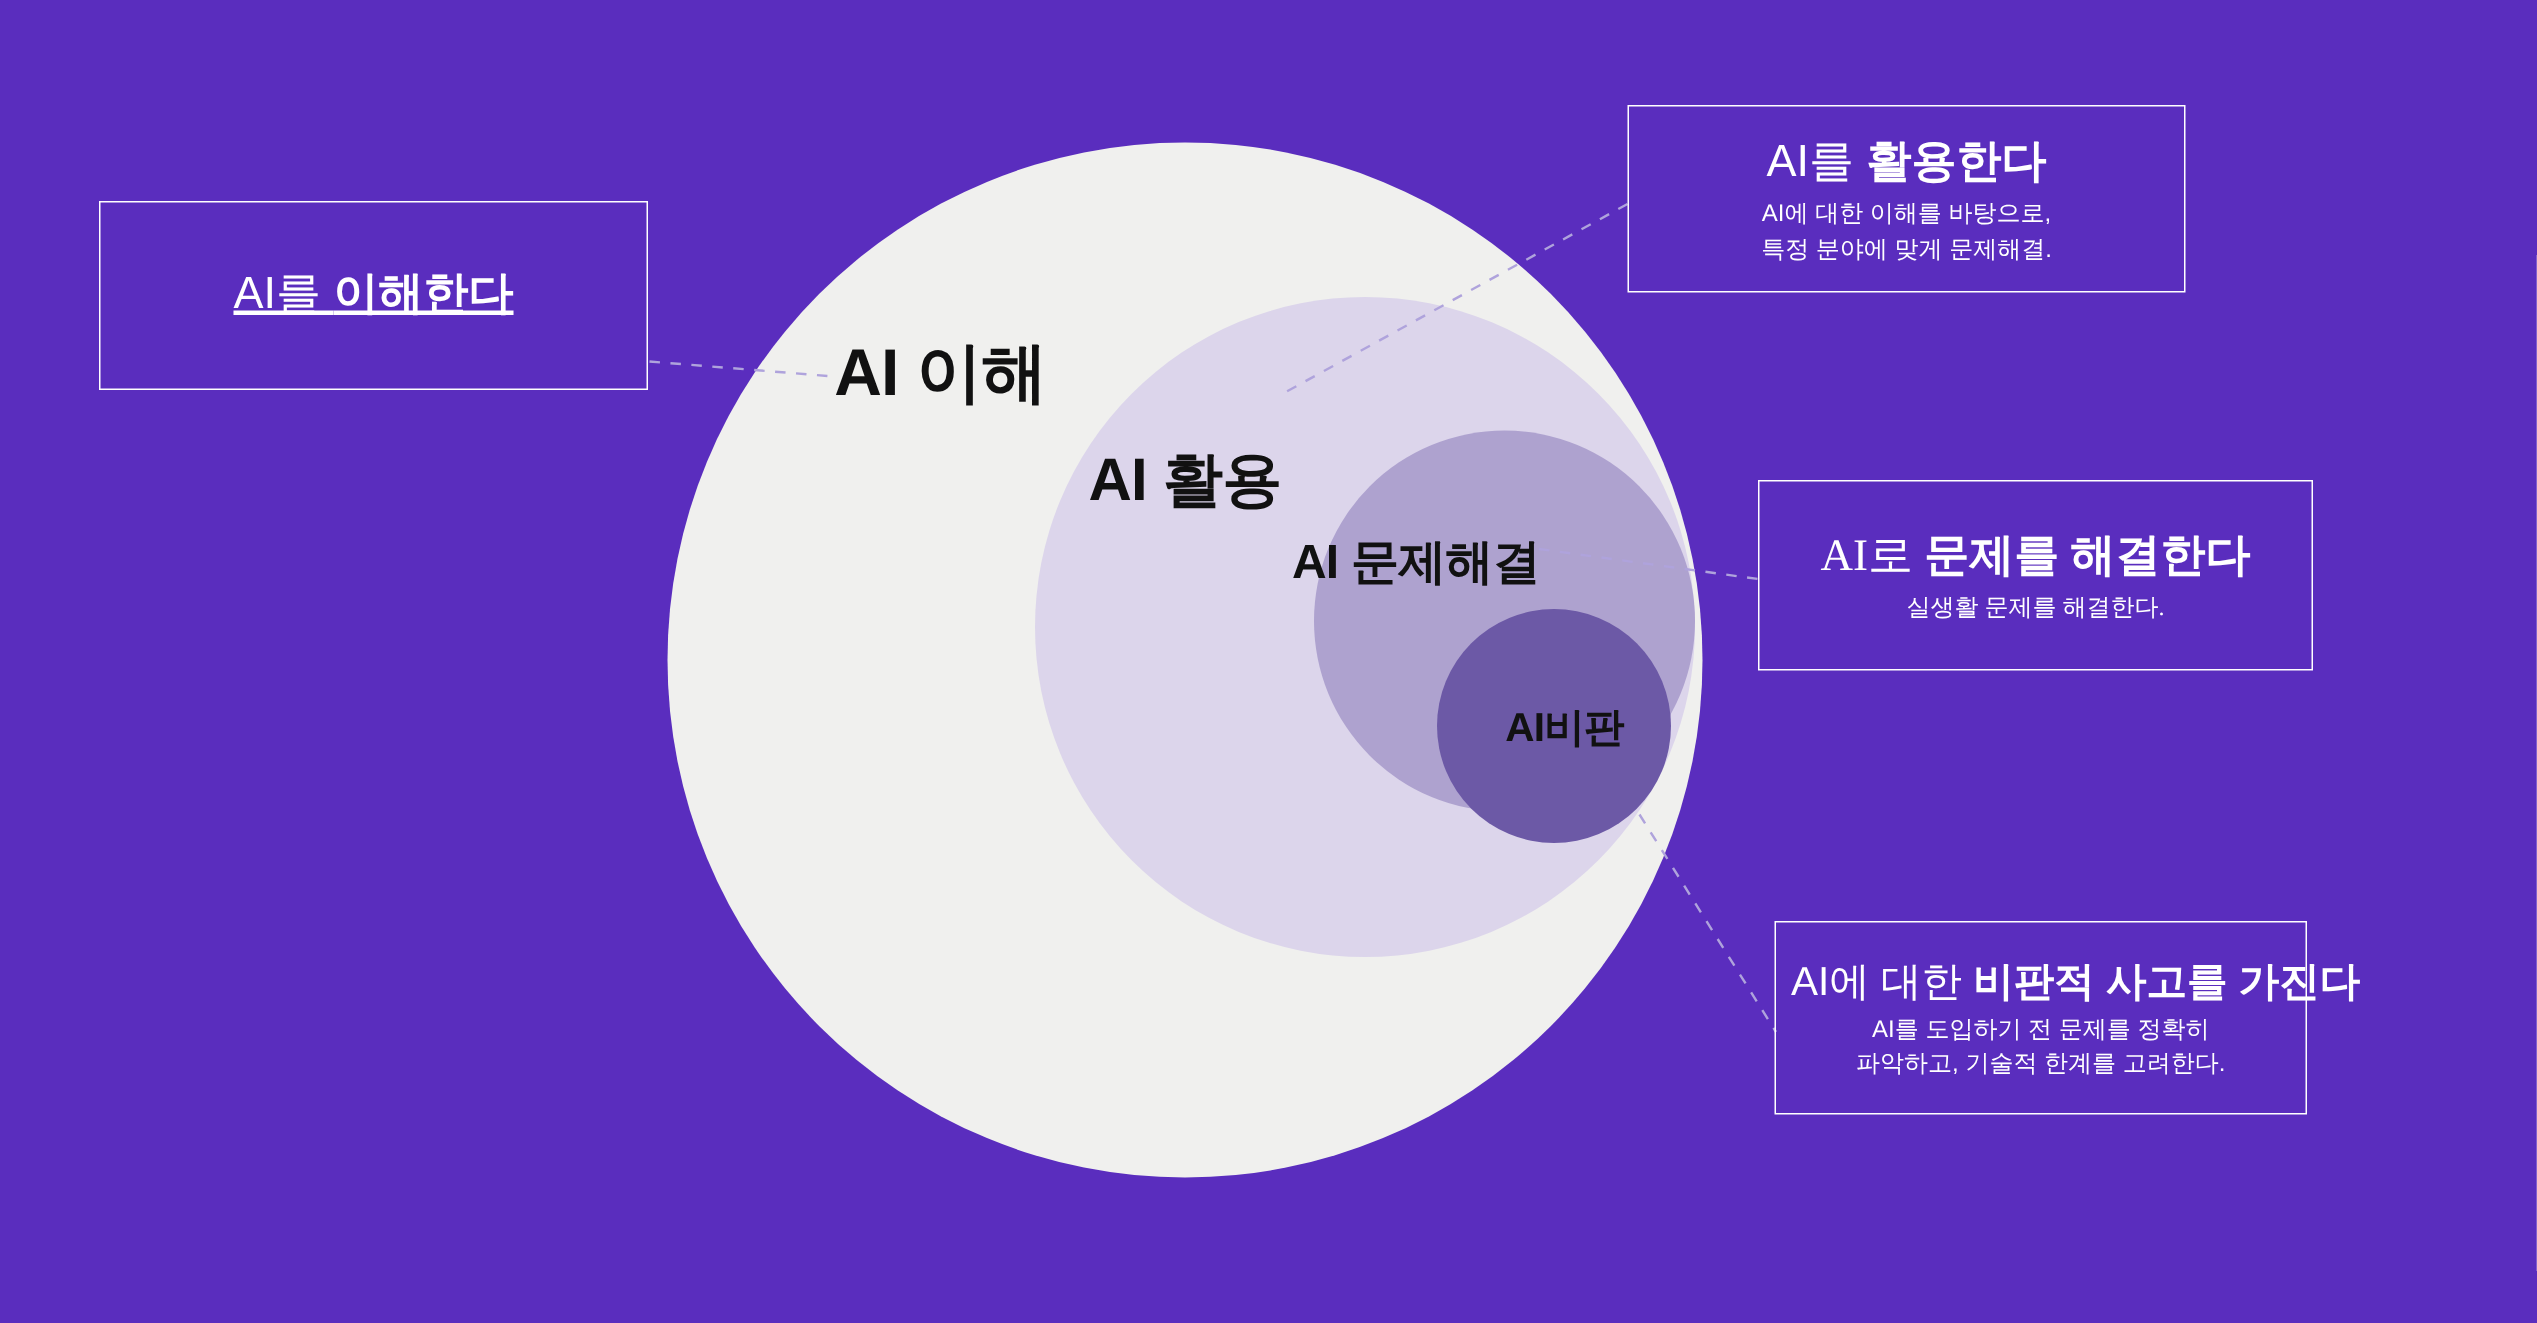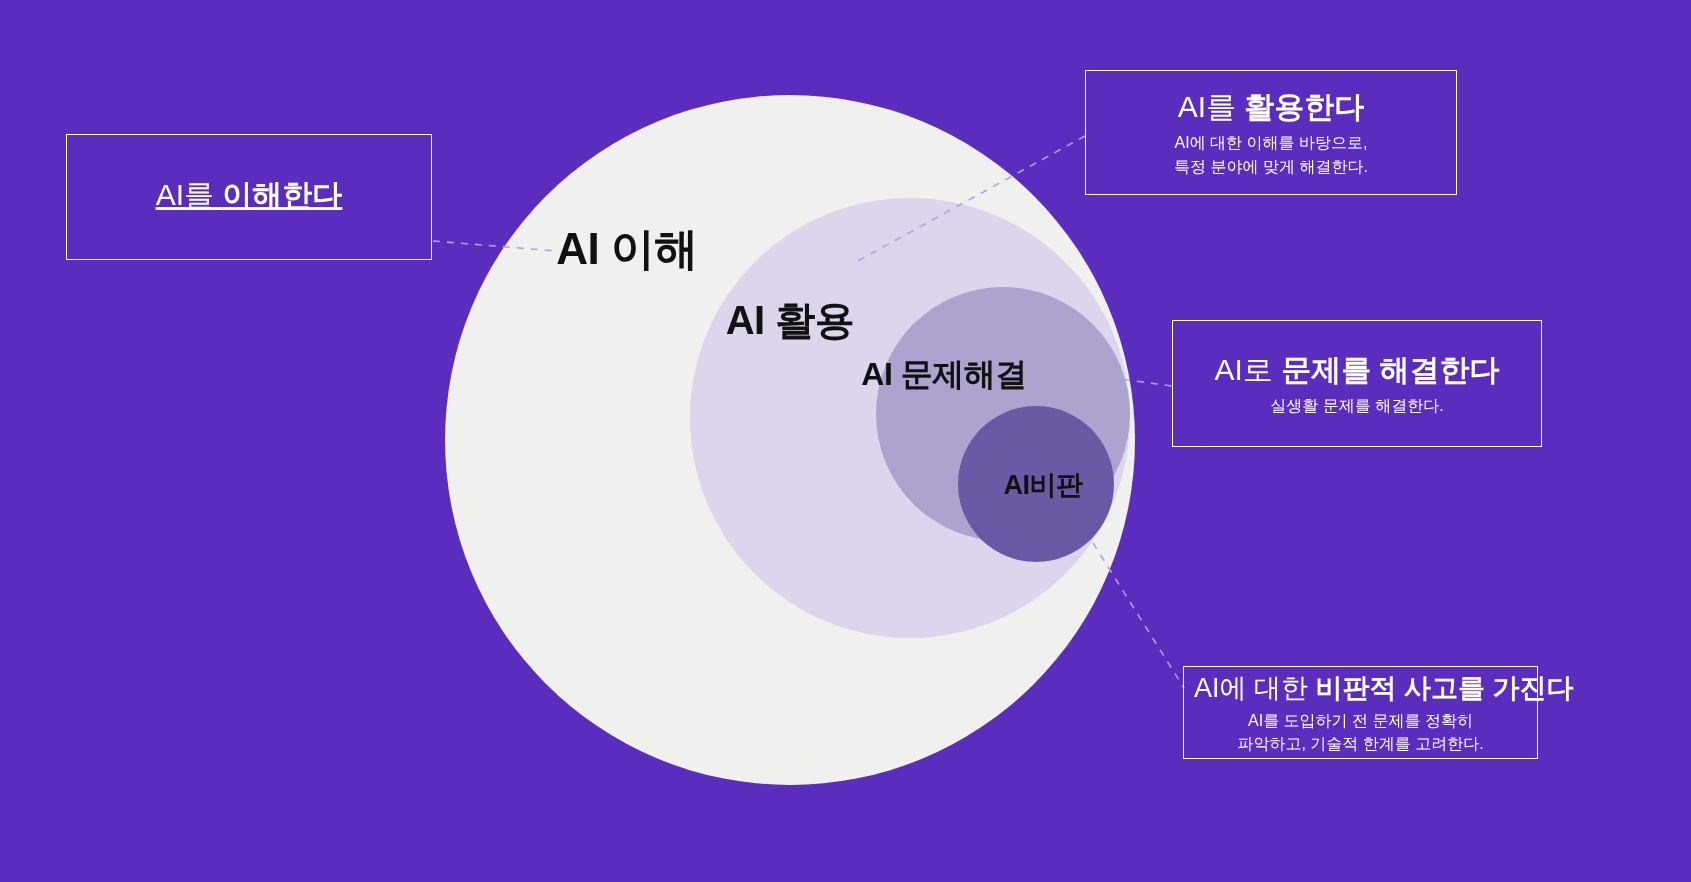--- a/index.html
+++ b/index.html
@@ -58,22 +58,22 @@
   .callout.small-title .title { font-size: 27px; }
   .callout .title .prefix { font-weight: 400; }
   .callout .title .strong { font-weight: 800; }
   .callout .body-line {
     font-size: 16px;
     line-height: 1.45;
     white-space: nowrap;
   }
   #callout-understand { left: 66px;   top: 134px; width: 366px; height: 126px; text-decoration: underline; }
   #callout-use        { left: 1085px; top: 70px;  width: 372px; height: 125px; }
-  #callout-solve      { left: 1172px; top: 320px; width: 370px; height: 127px; }
-  #callout-critic     { left: 1183px; top: 666px; width: 355px; height: 93px; }
+  #callout-solve      { left: 1172px; top: 320px; width: 370px; height: 127px; font-family: Liberation Serif, serif; }
+  #callout-critic     { left: 1183px; top: 614px; width: 355px; height: 129px; }
 </style>
 </head>
 <body>
 
 <div class="stage">
 
   <svg class="diagram-svg" width="1691" height="882" viewBox="0 0 1691 882">
 
     <circle class="ring-outer" cx="790" cy="440" r="345"></circle>
     <circle class="ring-use" cx="910" cy="418" r="220"></circle>
@@ -95,21 +95,21 @@
     <div class="title">
       <span class="prefix">AI를 </span><span class="strong">이해한다</span>
     </div>
   </div>
 
   <div class="callout" id="callout-use">
     <div class="title">
       <span class="prefix">AI를 </span><span class="strong">활용한다</span>
     </div>
     <div class="body-line">AI에 대한 이해를 바탕으로,</div>
-    <div class="body-line">특정 분야에 맞게 해결한다.</div>
+    <div class="body-line">특정 분야에 맞게 문제해결.</div>
   </div>
 
   <div class="callout" id="callout-solve">
     <div class="title">
       <span class="prefix">AI로 </span><span class="strong">문제를 해결한다</span>
     </div>
     <div class="body-line">실생활 문제를 해결한다.</div>
   </div>
 
   <div class="callout small-title" id="callout-critic">

